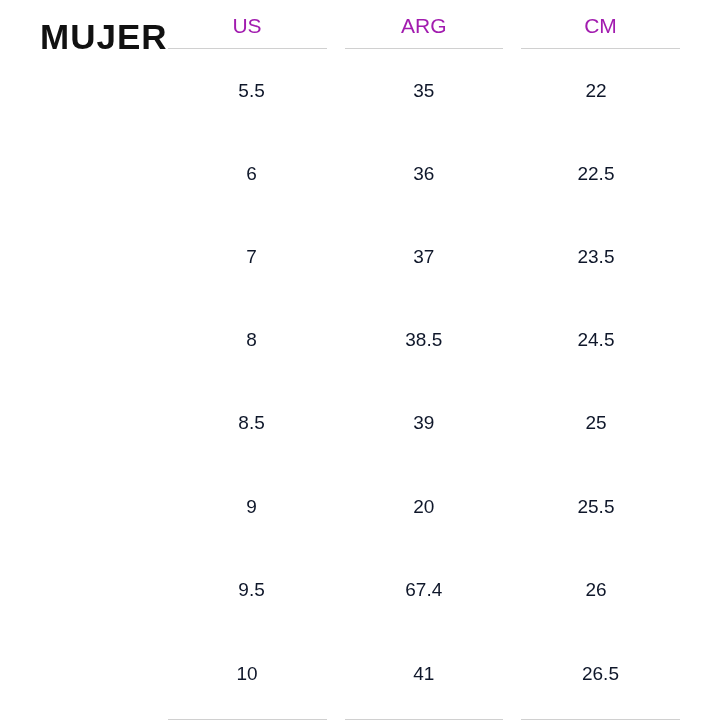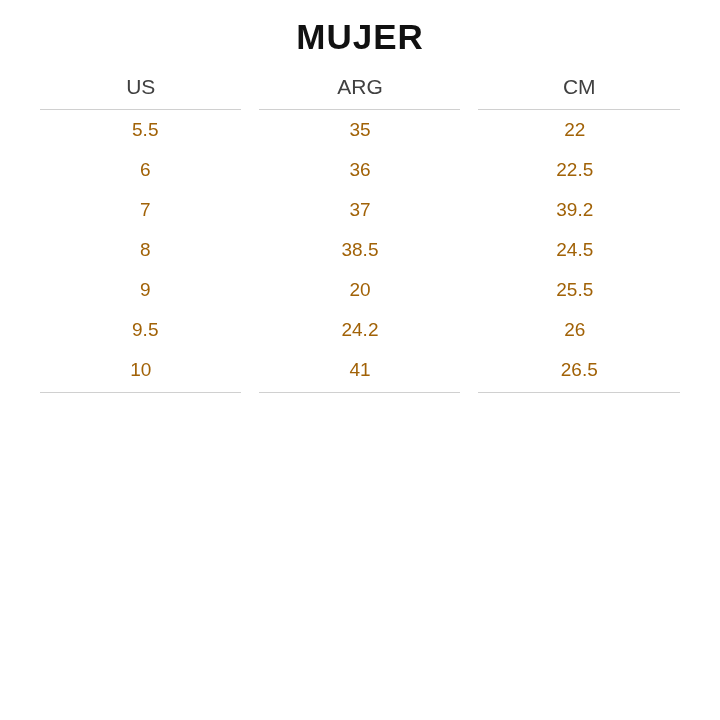--- a/index.html
+++ b/index.html
@@ -13,49 +13,49 @@
     font-family: "Liberation Sans", sans-serif;
     color: #1a1a1a;
     overflow: hidden;
   }
   .page {
     width: 720px;
     height: 720px;
     box-sizing: border-box;
     padding: 10px 40px 0 40px;
     display: flex;
-    flex-direction: column;
+    flex-direction: row;
     align-items: stretch;
   }
   .title {
     text-align: center;
     font-size: 35px;
     font-weight: bold;
     letter-spacing: 1px;
     color: #111111;
     margin: 8px 0 14px 0;
     line-height: 1.1;
   }
   table.size-table {
     width: 100%;
     border-collapse: collapse;
     table-layout: fixed;
   }
   table.size-table th {
     font-size: 21px;
     font-weight: normal;
-    color: #404040;
+    color: #a21caf;
     padding: 4px 0 10px 0;
     text-align: center;
     border-bottom: 1px solid #d0d0d0;
   }
   table.size-table td {
     font-size: 19px;
     font-weight: normal;
-    color: #a16207;
+    color: #0f172a;
     padding: 9px 0 9px 0;
     text-align: center;
     border: none;
   }
   table.size-table tbody tr:last-child td {
     border-bottom: 1px solid #d0d0d0;
     padding-bottom: 11px;
   }
   
   table.size-table th.col-us,
@@ -94,35 +94,40 @@
         <td class="col-cm">22</td>
       </tr>
       <tr>
         <td class="col-us">6</td>
         <td class="col-arg">36</td>
         <td class="col-cm">22.5</td>
       </tr>
       <tr>
         <td class="col-us">7</td>
         <td class="col-arg">37</td>
-        <td class="col-cm">39.2</td>
+        <td class="col-cm">23.5</td>
       </tr>
       <tr>
         <td class="col-us">8</td>
         <td class="col-arg">38.5</td>
         <td class="col-cm">24.5</td>
+      </tr>
+      <tr>
+        <td class="col-us">8.5</td>
+        <td class="col-arg">39</td>
+        <td class="col-cm">25</td>
       </tr>
       <tr>
         <td class="col-us">9</td>
         <td class="col-arg">20</td>
         <td class="col-cm">25.5</td>
       </tr>
       <tr>
         <td class="col-us">9.5</td>
-        <td class="col-arg">24.2</td>
+        <td class="col-arg">67.4</td>
         <td class="col-cm">26</td>
       </tr>
       <tr>
         <td class="col-us">10</td>
         <td class="col-arg">41</td>
         <td class="col-cm">26.5</td>
       </tr>
     </tbody>
   </table>
 

